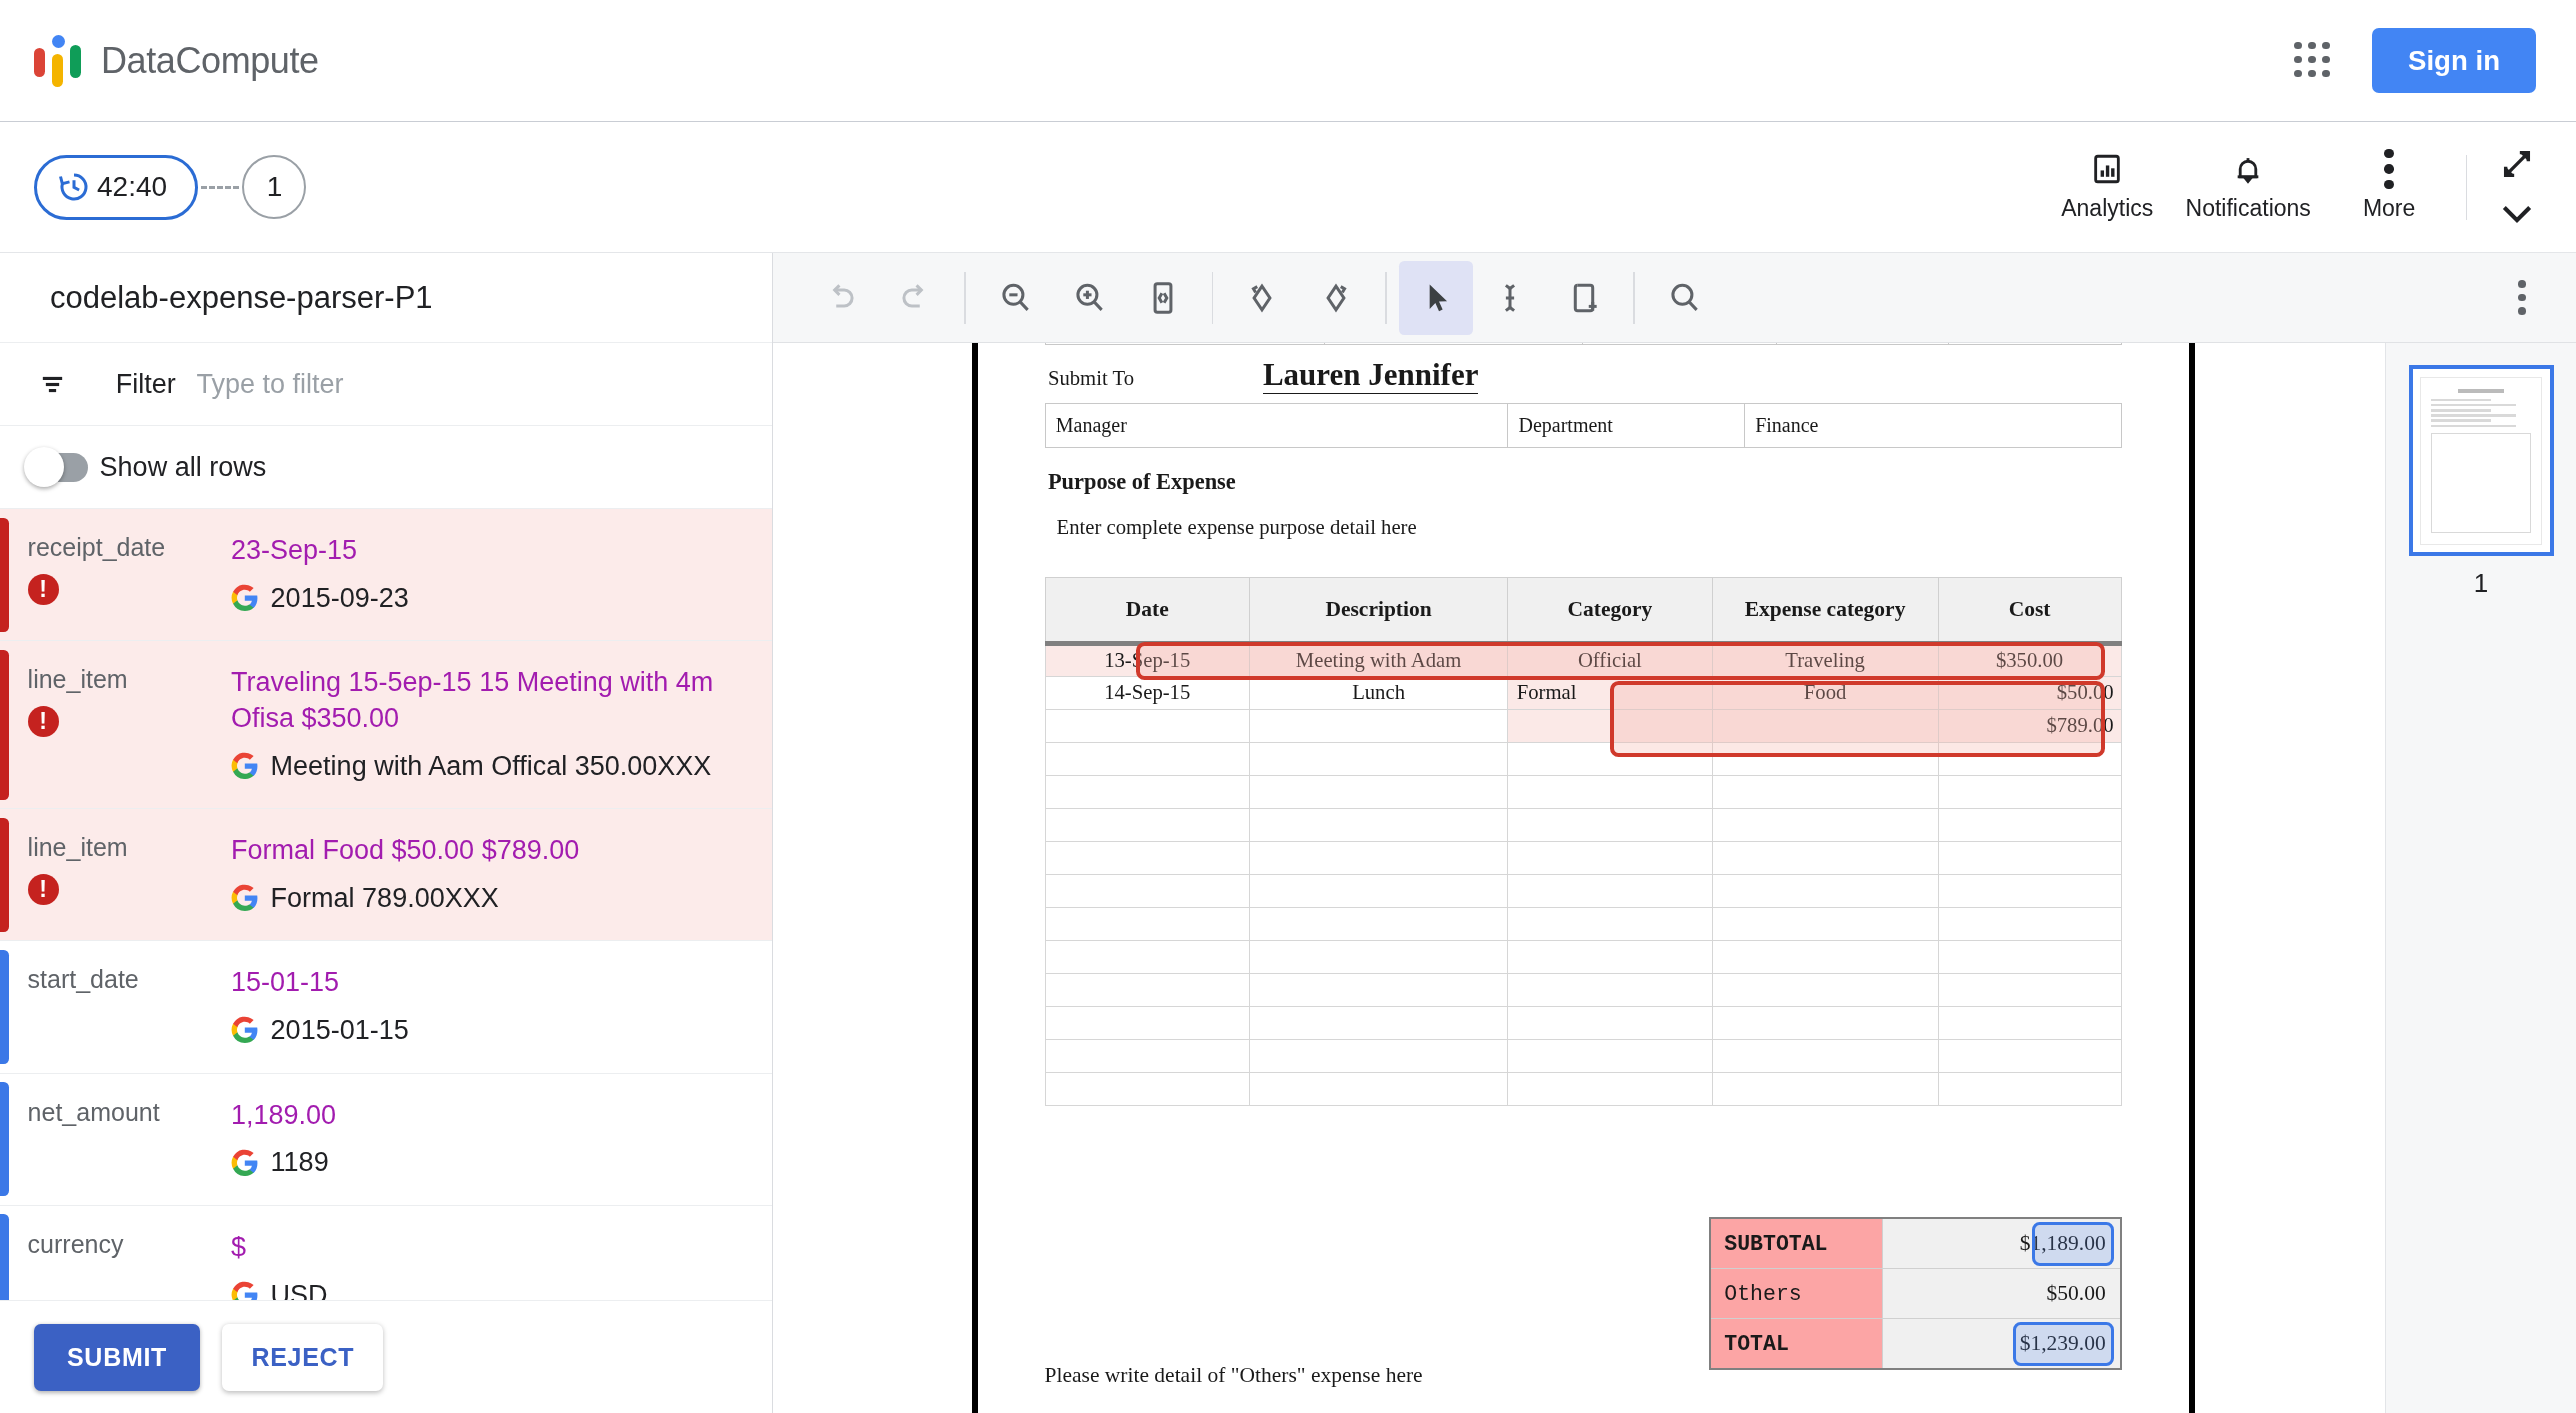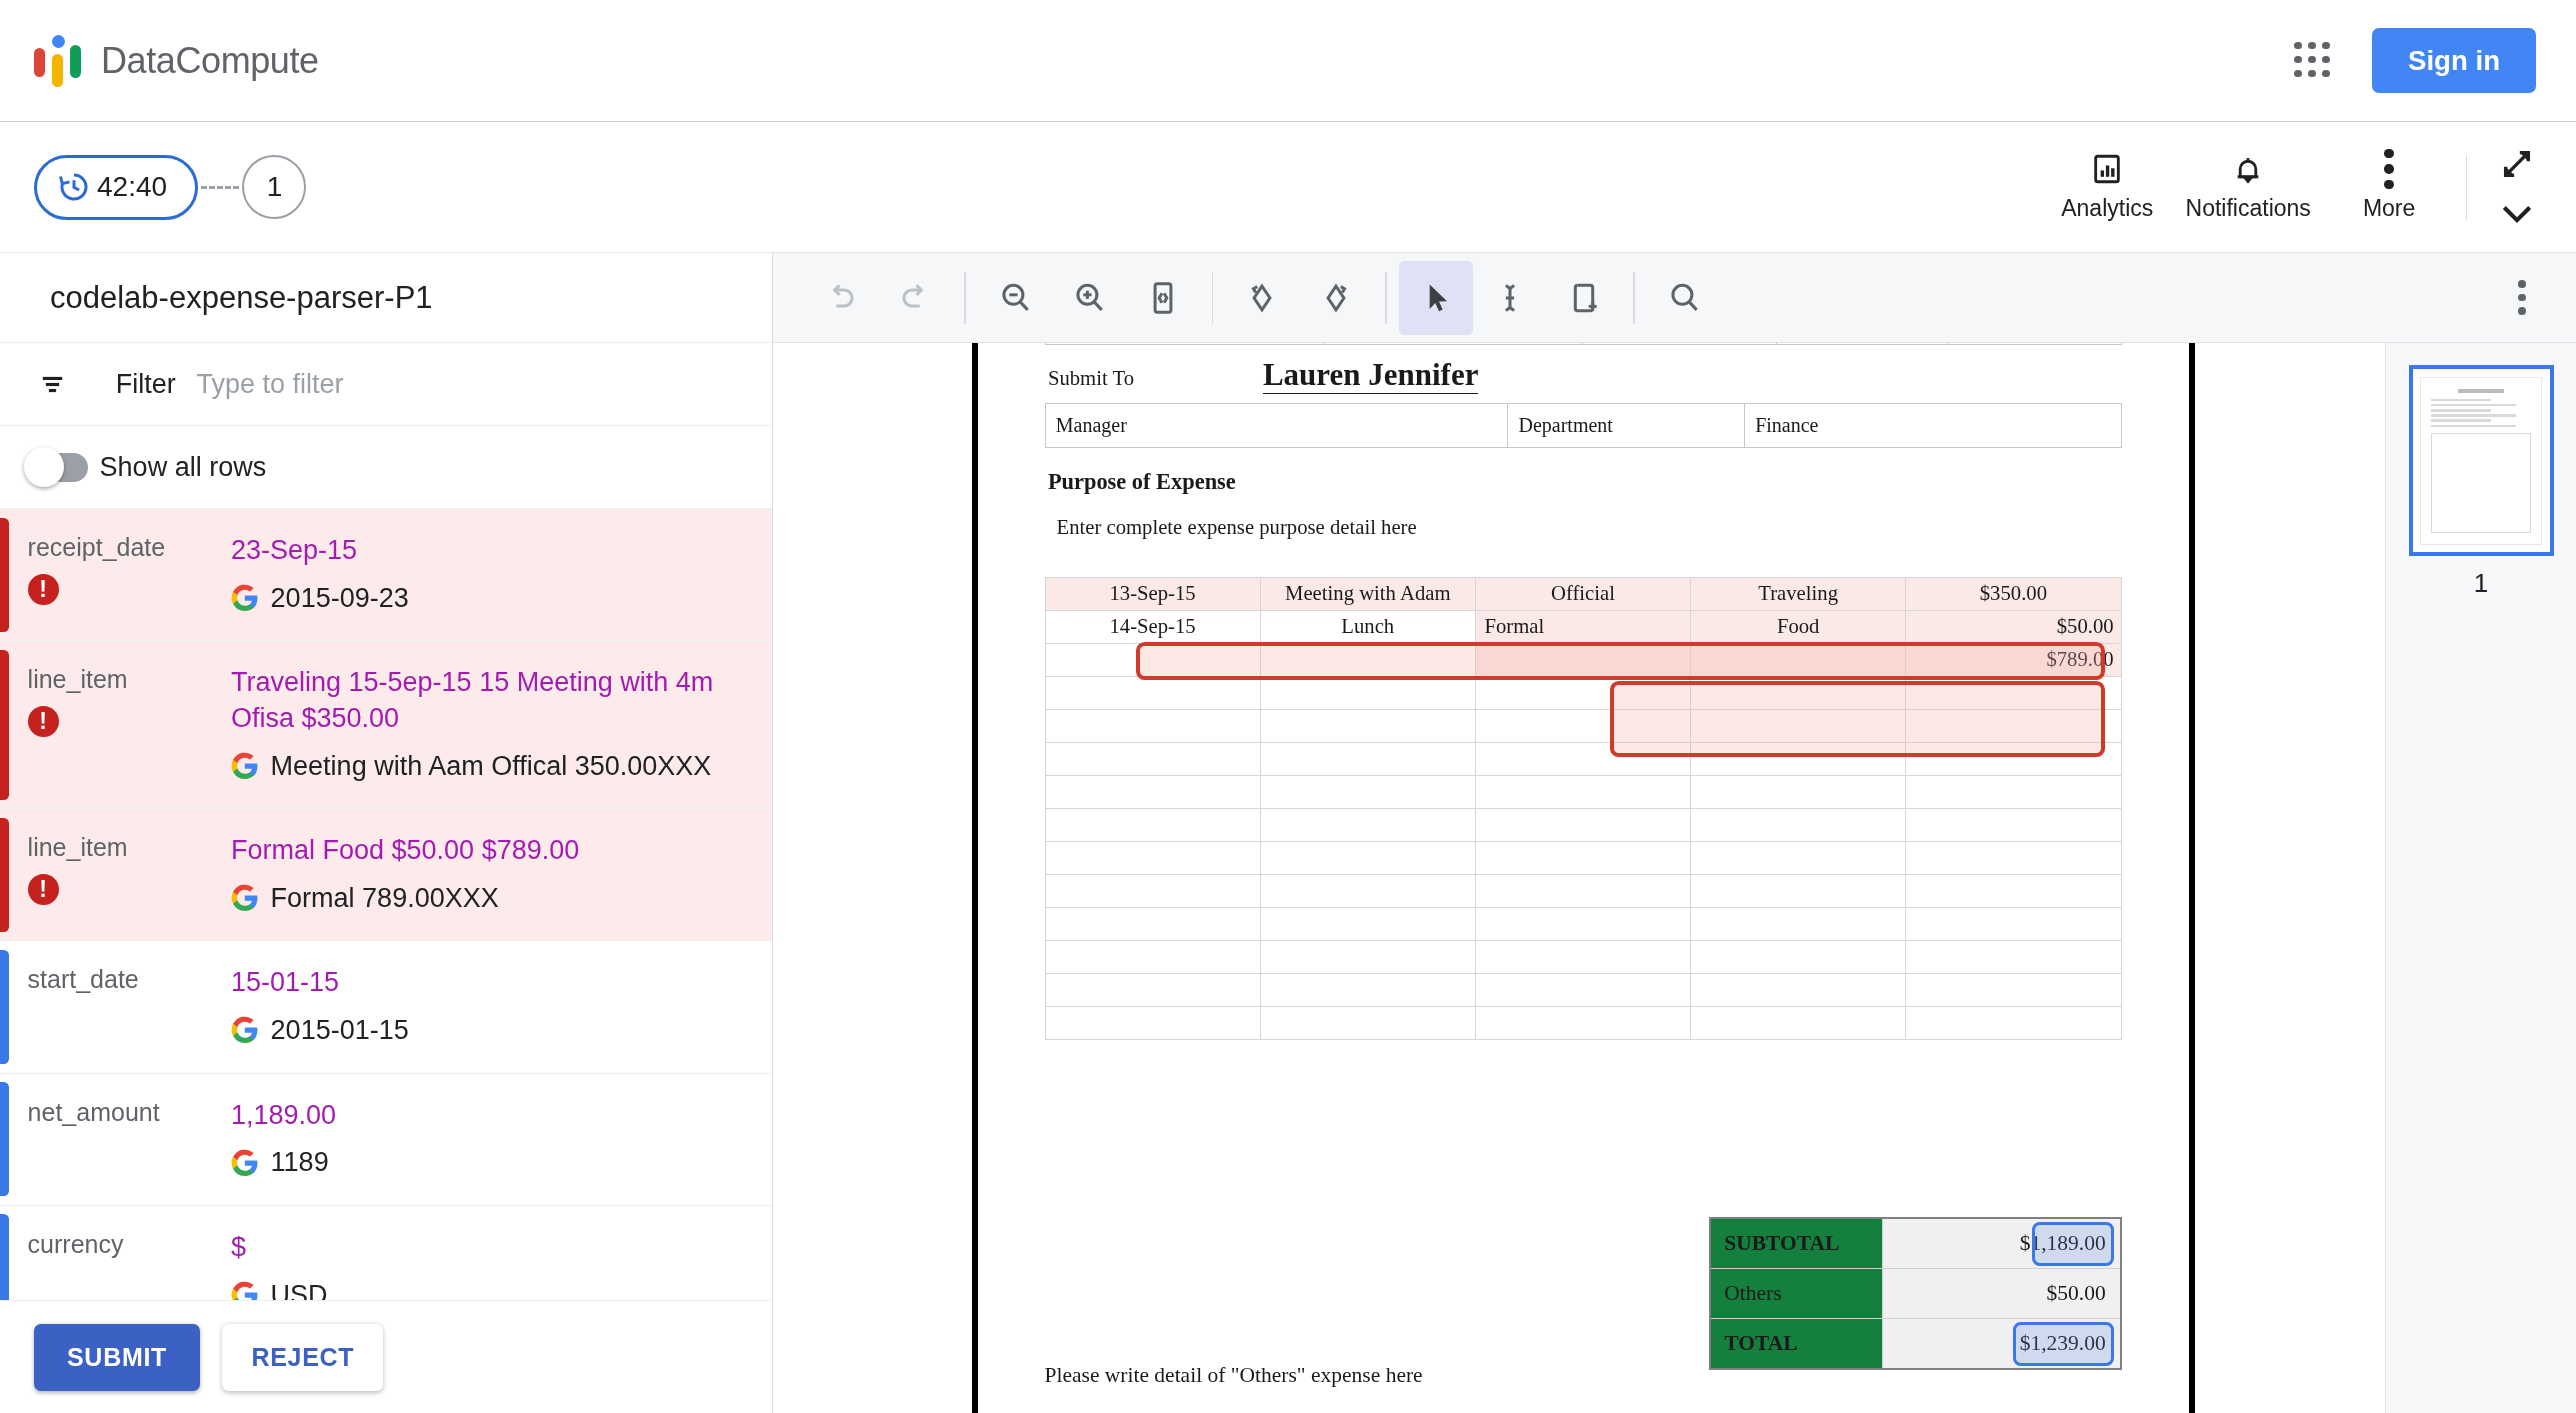--- a/index.html
+++ b/index.html
@@ -203,21 +203,21 @@
   .selbox {
     position: absolute; border: 3.4px solid #3b78e7; border-radius: 7.7px;
     background: rgba(90,140,235,0.22); pointer-events: none;
   }
 
   .totals {
     position: absolute; right: 67px; width: 413px;
     border: 2.6px solid #808080; border-collapse: collapse;
   }
   .totals td { border: 0.9px solid #d0d0d0; font-size: 21.5px; padding: 12px 13.8px; }
-  .totals td.lbl { font-weight: bold; background: #15803d; }
+  .totals td.lbl { font-weight: bold; background: #fca5a5; font-family: Liberation Mono, monospace; }
   .totals td.lbl.plain { font-weight: normal; }
   .totals td.amt { text-align: right; background: #f0f0f0; width: 238px; }
 
   .others-note { position: absolute; left: 67px; font-size: 21.5px; }
 
   
   .thumb-rail {
     width: 191px; background: #f6f7f8; border-left: 0.9px solid #e3e5e8;
     padding: 22.4px 0 0 0; display: flex; flex-direction: column; align-items: center;
   }
@@ -601,20 +601,27 @@
             </tr>
           </tbody>
             </table>
 
           <div class="purpose-h">Purpose of Expense</div>
           <div class="purpose-t">Enter complete expense  purpose detail here</div>
 
           <div style="position:relative;">
             <table class="etbl">
               <tbody>
+                  <tr>
+                <th style="width:19%">Date</th>
+                <th style="width:24%">Description</th>
+                <th style="width:19%">Category</th>
+                <th style="width:21%">Expense category</th>
+                <th style="width:17%">Cost</th>
+              </tr>
               <tr class="filled">
                 <td class="hl-cell">13-Sep-15</td>
                 <td class="hl-cell">Meeting with Adam</td>
                 <td class="hl-cell">Official</td>
                 <td class="hl-cell">Traveling</td>
                 <td class="hl-cell">$350.00</td>
               </tr>
               <tr class="filled">
                 <td>14-Sep-15</td>
                 <td>Lunch</td>

